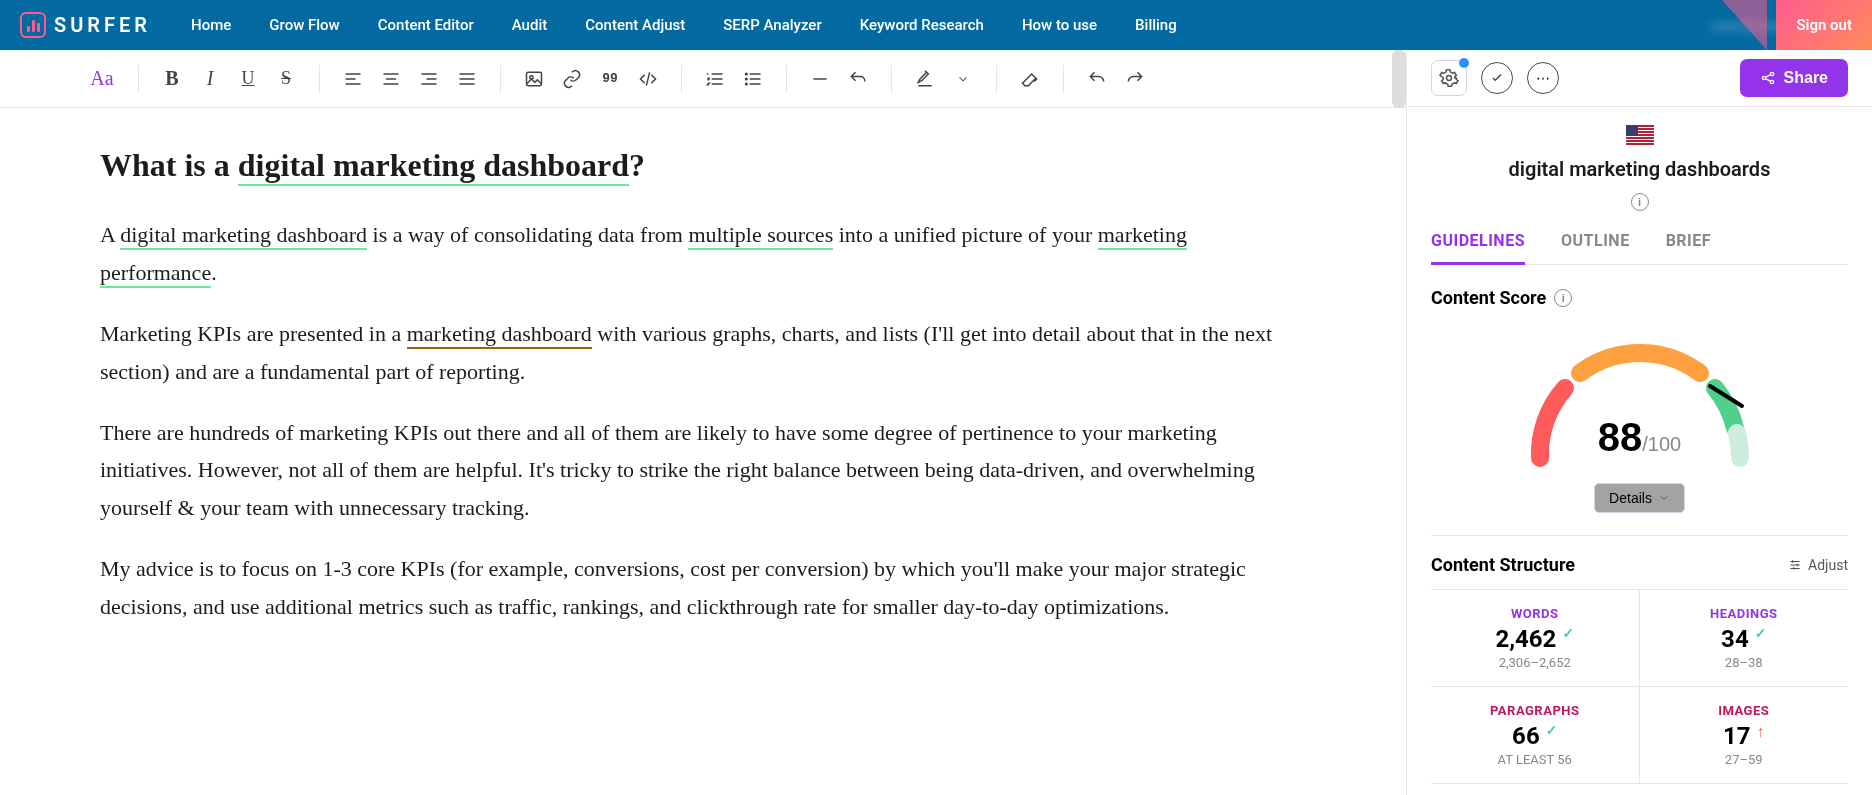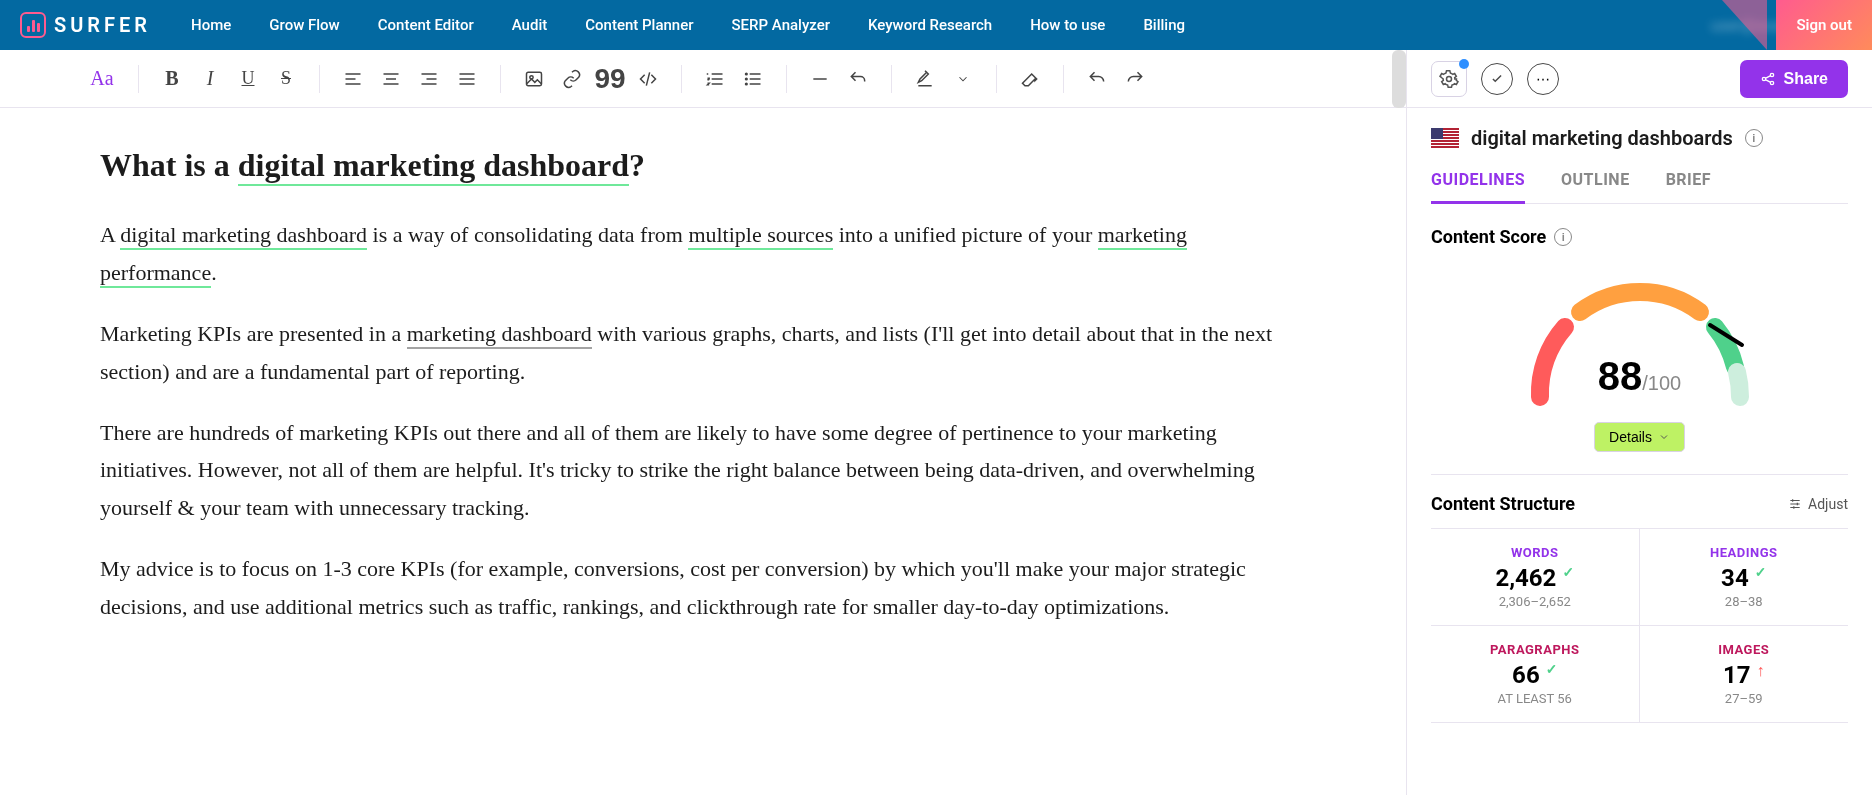--- a/index.html
+++ b/index.html
@@ -30,49 +30,49 @@
 .ticon { width: 22px; height: 22px; display: flex; align-items: center; justify-content: center; cursor: pointer; color: #444; }
 .ticon svg { width: 20px; height: 20px; stroke: currentColor; fill: none; stroke-width: 1.8; }
 .aa { color: #9333ea; font-family: Georgia, serif; font-size: 20px; display: flex; align-items: center; gap: 6px; }
 .scrollbar-hint { position: absolute; right: 0; top: 0; width: 14px; height: 58px; background: #ddd; border-radius: 6px; }
 
 
 .content { padding: 30px 100px; font-family: Georgia, 'Times New Roman', serif; color: #1c1c1c; font-size: 22px; line-height: 1.7; overflow-y: auto; }
 .content h2 { font-size: 32px; font-weight: 600; margin-bottom: 24px; }
 .content p { margin-bottom: 24px; }
 .hl-green { border-bottom: 2px solid #6fe89a; padding-bottom: 1px; }
-.hl-orange { border-bottom: 2px solid #a3a3a3; padding-bottom: 1px; }
+.hl-orange { border-bottom: 2px solid #a16207; padding-bottom: 1px; }
 
 
 .side-header { height: 58px; display: flex; align-items: center; padding: 0 24px; gap: 14px; border-bottom: 1px solid #e8e4ef; }
 .settings-btn { width: 36px; height: 36px; border: 1px solid #d8d2e4; border-radius: 7px; display: flex; align-items: center; justify-content: center; position: relative; }
 .settings-btn .dot { position: absolute; top: -3px; right: -3px; width: 10px; height: 10px; background: #2f8fff; border-radius: 50%; }
 .circ-btn { width: 32px; height: 32px; border: 1.5px solid #4a4a4a; border-radius: 50%; display: flex; align-items: center; justify-content: center; font-size: 14px; }
 .share-btn { margin-left: auto; background: #9333ea; color: #fff; border: none; padding: 10px 20px; font-size: 16px; font-weight: 600; border-radius: 7px; display: flex; align-items: center; gap: 8px; text-align: right; }
 
 
 .side-body { padding: 18px 24px; overflow-y: auto; }
-.kw-row { display: flex; align-items: center; gap: 12px; font-size: 20px; font-weight: 600; color: #1c1c1c; margin-bottom: 20px; }
+.kw-row { display: flex; align-items: center; gap: 12px; font-size: 20px; font-weight: 600; color: #1c1c1c; margin-bottom: 20px; flex-direction: column; }
 .flag { width: 28px; height: 20px; background: linear-gradient(#b22234 0 7.7%, #fff 7.7% 15.4%, #b22234 15.4% 23.1%, #fff 23.1% 30.8%, #b22234 30.8% 38.5%, #fff 38.5% 46.2%, #b22234 46.2% 53.9%, #fff 53.9% 61.5%, #b22234 61.5% 69.2%, #fff 69.2% 76.9%, #b22234 76.9% 84.6%, #fff 84.6% 92.3%, #b22234 92.3% 100%); position: relative; }
 .flag::before { content: ""; position: absolute; top: 0; left: 0; width: 12px; height: 11px; background: #3c3b6e; }
 .info-i { width: 18px; height: 18px; border: 1.5px solid #888; border-radius: 50%; font-size: 11px; display: flex; align-items: center; justify-content: center; color: #888; font-family: sans-serif; }
 
 .tabs { display: flex; gap: 36px; border-bottom: 1px solid #e8e4ef; margin-bottom: 22px; }
 .tab { padding-bottom: 12px; font-size: 16px; font-weight: 700; letter-spacing: 0.5px; color: #888; cursor: pointer; }
 .tab.active { color: #9333ea; border-bottom: 3px solid #9333ea; margin-bottom: -1px; }
 
 .sec-title { font-size: 18px; font-weight: 700; display: flex; align-items: center; gap: 8px; margin-bottom: 10px; }
 
 
 .gauge-wrap { position: relative; height: 155px; display: flex; align-items: flex-end; justify-content: center; }
 .gauge-wrap svg { position: absolute; top: 10px; }
 .score-text { font-family: sans-serif; position: relative; bottom: 13px; text-align: center; }
 .score-val { font-size: 40px; font-weight: 700; }
 .score-max { font-size: 20px; color: #888; }
-.details-btn { display: block; margin: 10px auto 22px; border: 1px solid #d8d2e4; background: #bef264; padding: 6px 14px; border-radius: 5px; font-size: 14px; display: flex; align-items: center; gap: 6px; width: fit-content; }
+.details-btn { display: block; margin: 10px auto 22px; border: 1px solid #d8d2e4; background: #a3a3a3; padding: 6px 14px; border-radius: 5px; font-size: 14px; display: flex; align-items: center; gap: 6px; width: fit-content; }
 
 .struct-head { display: flex; align-items: center; justify-content: space-between; border-top: 1px solid #e8e4ef; padding-top: 18px; margin-bottom: 14px; }
 .adjust { font-size: 14px; color: #555; display: flex; align-items: center; gap: 6px; }
 
 .metrics { display: grid; grid-template-columns: 1fr 1fr; border-top: 1px solid #e8e4ef; }
 .metric { padding: 16px 10px; text-align: center; border-bottom: 1px solid #e8e4ef; }
 .metric:nth-child(odd) { border-right: 1px solid #e8e4ef; }
 .m-label { font-size: 13px; font-weight: 700; letter-spacing: 0.5px; color: #9333ea; margin-bottom: 4px; }
 .m-label.plain { color: #be185d; }
 .m-val { font-size: 24px; font-weight: 700; display: inline-flex; align-items: flex-start; gap: 6px; }
@@ -90,21 +90,21 @@
         <span style="height:12px"></span>
         <span style="height:9px"></span>
       </div>
     <span class="logo-text">SURFER</span>
   </div>
   <div class="nav-links">
     <a>Home</a>
     <a>Grow Flow</a>
     <a>Content Editor</a>
     <a>Audit</a>
-    <a>Content Planner</a>
+    <a>Content Adjust</a>
     <a>SERP Analyzer</a>
     <a>Keyword Research</a>
     <a>How to use</a>
     <a>Billing</a>
   </div>
   <div class="nav-right">
     <span class="user-email">user@example.com</span>
   </div>
   <div class="signout-wedge"></div>
   <div class="signout">Sign out</div>
@@ -159,21 +159,21 @@
               <rect x="3" y="4" width="18" height="16" rx="2"></rect>
               <circle cx="9" cy="10" r="2"></circle>
               <path d="M3 18l6-6 4 4 3-3 5 5"></path>
             </svg>
           </div>
         <div class="ticon">
             <svg viewBox="0 0 24 24">
               <path d="M10 13a5 5 0 007 0l3-3a5 5 0 00-7-7l-1 1M14 11a5 5 0 00-7 0l-3 3a5 5 0 007 7l1-1"></path>
             </svg>
           </div>
-        <div class="ticon" style="font-family:Liberation Sans, sans-serif;font-size:28px;font-weight:700">99</div>
+        <div class="ticon" style="font-family:Liberation Mono, monospace;font-size:13px;font-weight:700">99</div>
         <div class="ticon">
             <svg viewBox="0 0 24 24">
               <path d="M8 7l-5 5 5 5M16 7l5 5-5 5M14 4l-4 16"></path>
             </svg>
           </div>
       </div>
       <div class="tsep"></div>
       <div class="tgroup">
         <div class="ticon">
             <svg viewBox="0 0 24 24">

